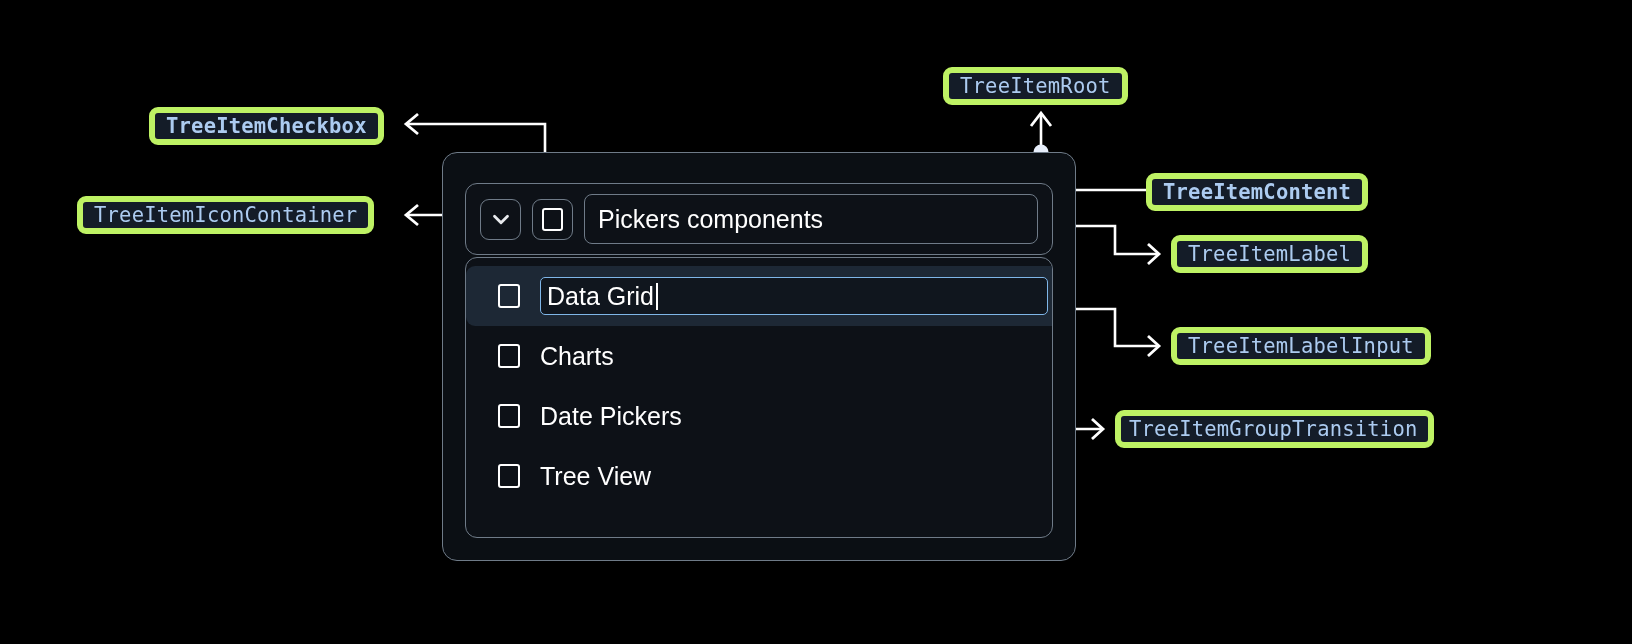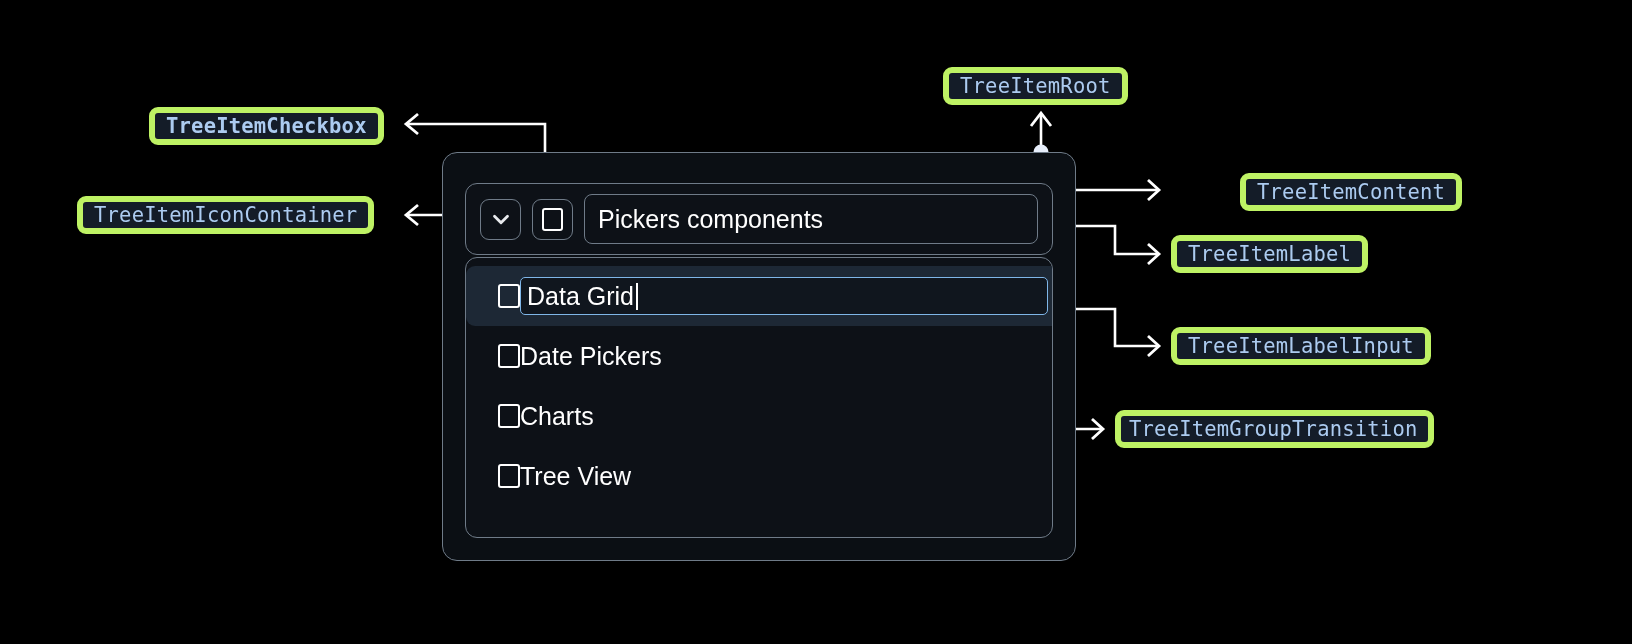--- a/index.html
+++ b/index.html
@@ -134,21 +134,21 @@
     background: #0d1117;
     overflow: hidden;
     padding-top: 8px;
   }
   .child-row {
     position: relative;
     height: 60px;
     display: flex;
     align-items: center;
     padding-left: 32px;
-    gap: 0;
+    gap: 20px;
   }
   .child-row.selected {
     background: #1d2835;
     border-top-left-radius: 9px;
     border-bottom-left-radius: 9px;
     margin-right: -1px;
   }
   .child-cb {
     width: 22px;
     height: 24px;
@@ -255,37 +255,37 @@
       <div class="child-row selected">
         <span class="child-cb"></span>
         <span class="label-input">
           <span>Data Grid</span>
           <span class="caret"></span>
         </span>
       </div>
 
       <div class="child-row">
         <span class="child-cb"></span>
+        <span class="child-text">Charts</span>
+      </div>
+
+      <div class="child-row">
+        <span class="child-cb"></span>
         <span class="child-text">Date Pickers</span>
-      </div>
-
-      <div class="child-row">
-        <span class="child-cb"></span>
-        <span class="child-text">Charts</span>
       </div>
 
       <div class="child-row">
         <span class="child-cb"></span>
         <span class="child-text">Tree View</span>
       </div>
 
     </div>
   </div>
 
   <div class="chip" style="left: 149px; top: 107px; font-weight: bold;">TreeItemCheckbox</div>
   <div class="chip" style="left: 77px; top: 196px;">TreeItemIconContainer</div>
   <div class="chip" style="left: 943px; top: 67px;">TreeItemRoot</div>
-  <div class="chip" style="left: 1240px; top: 173px;">TreeItemContent</div>
+  <div class="chip" style="left: 1146px; top: 173px; font-weight: bold;">TreeItemContent</div>
   <div class="chip" style="left: 1171px; top: 235px;">TreeItemLabel</div>
   <div class="chip" style="left: 1171px; top: 327px;">TreeItemLabelInput</div>
   <div class="chip" style="left: 1115px; top: 410px; padding-left: 8px;">TreeItemGroupTransition</div>
 
 </div>
 
 </body></html>

